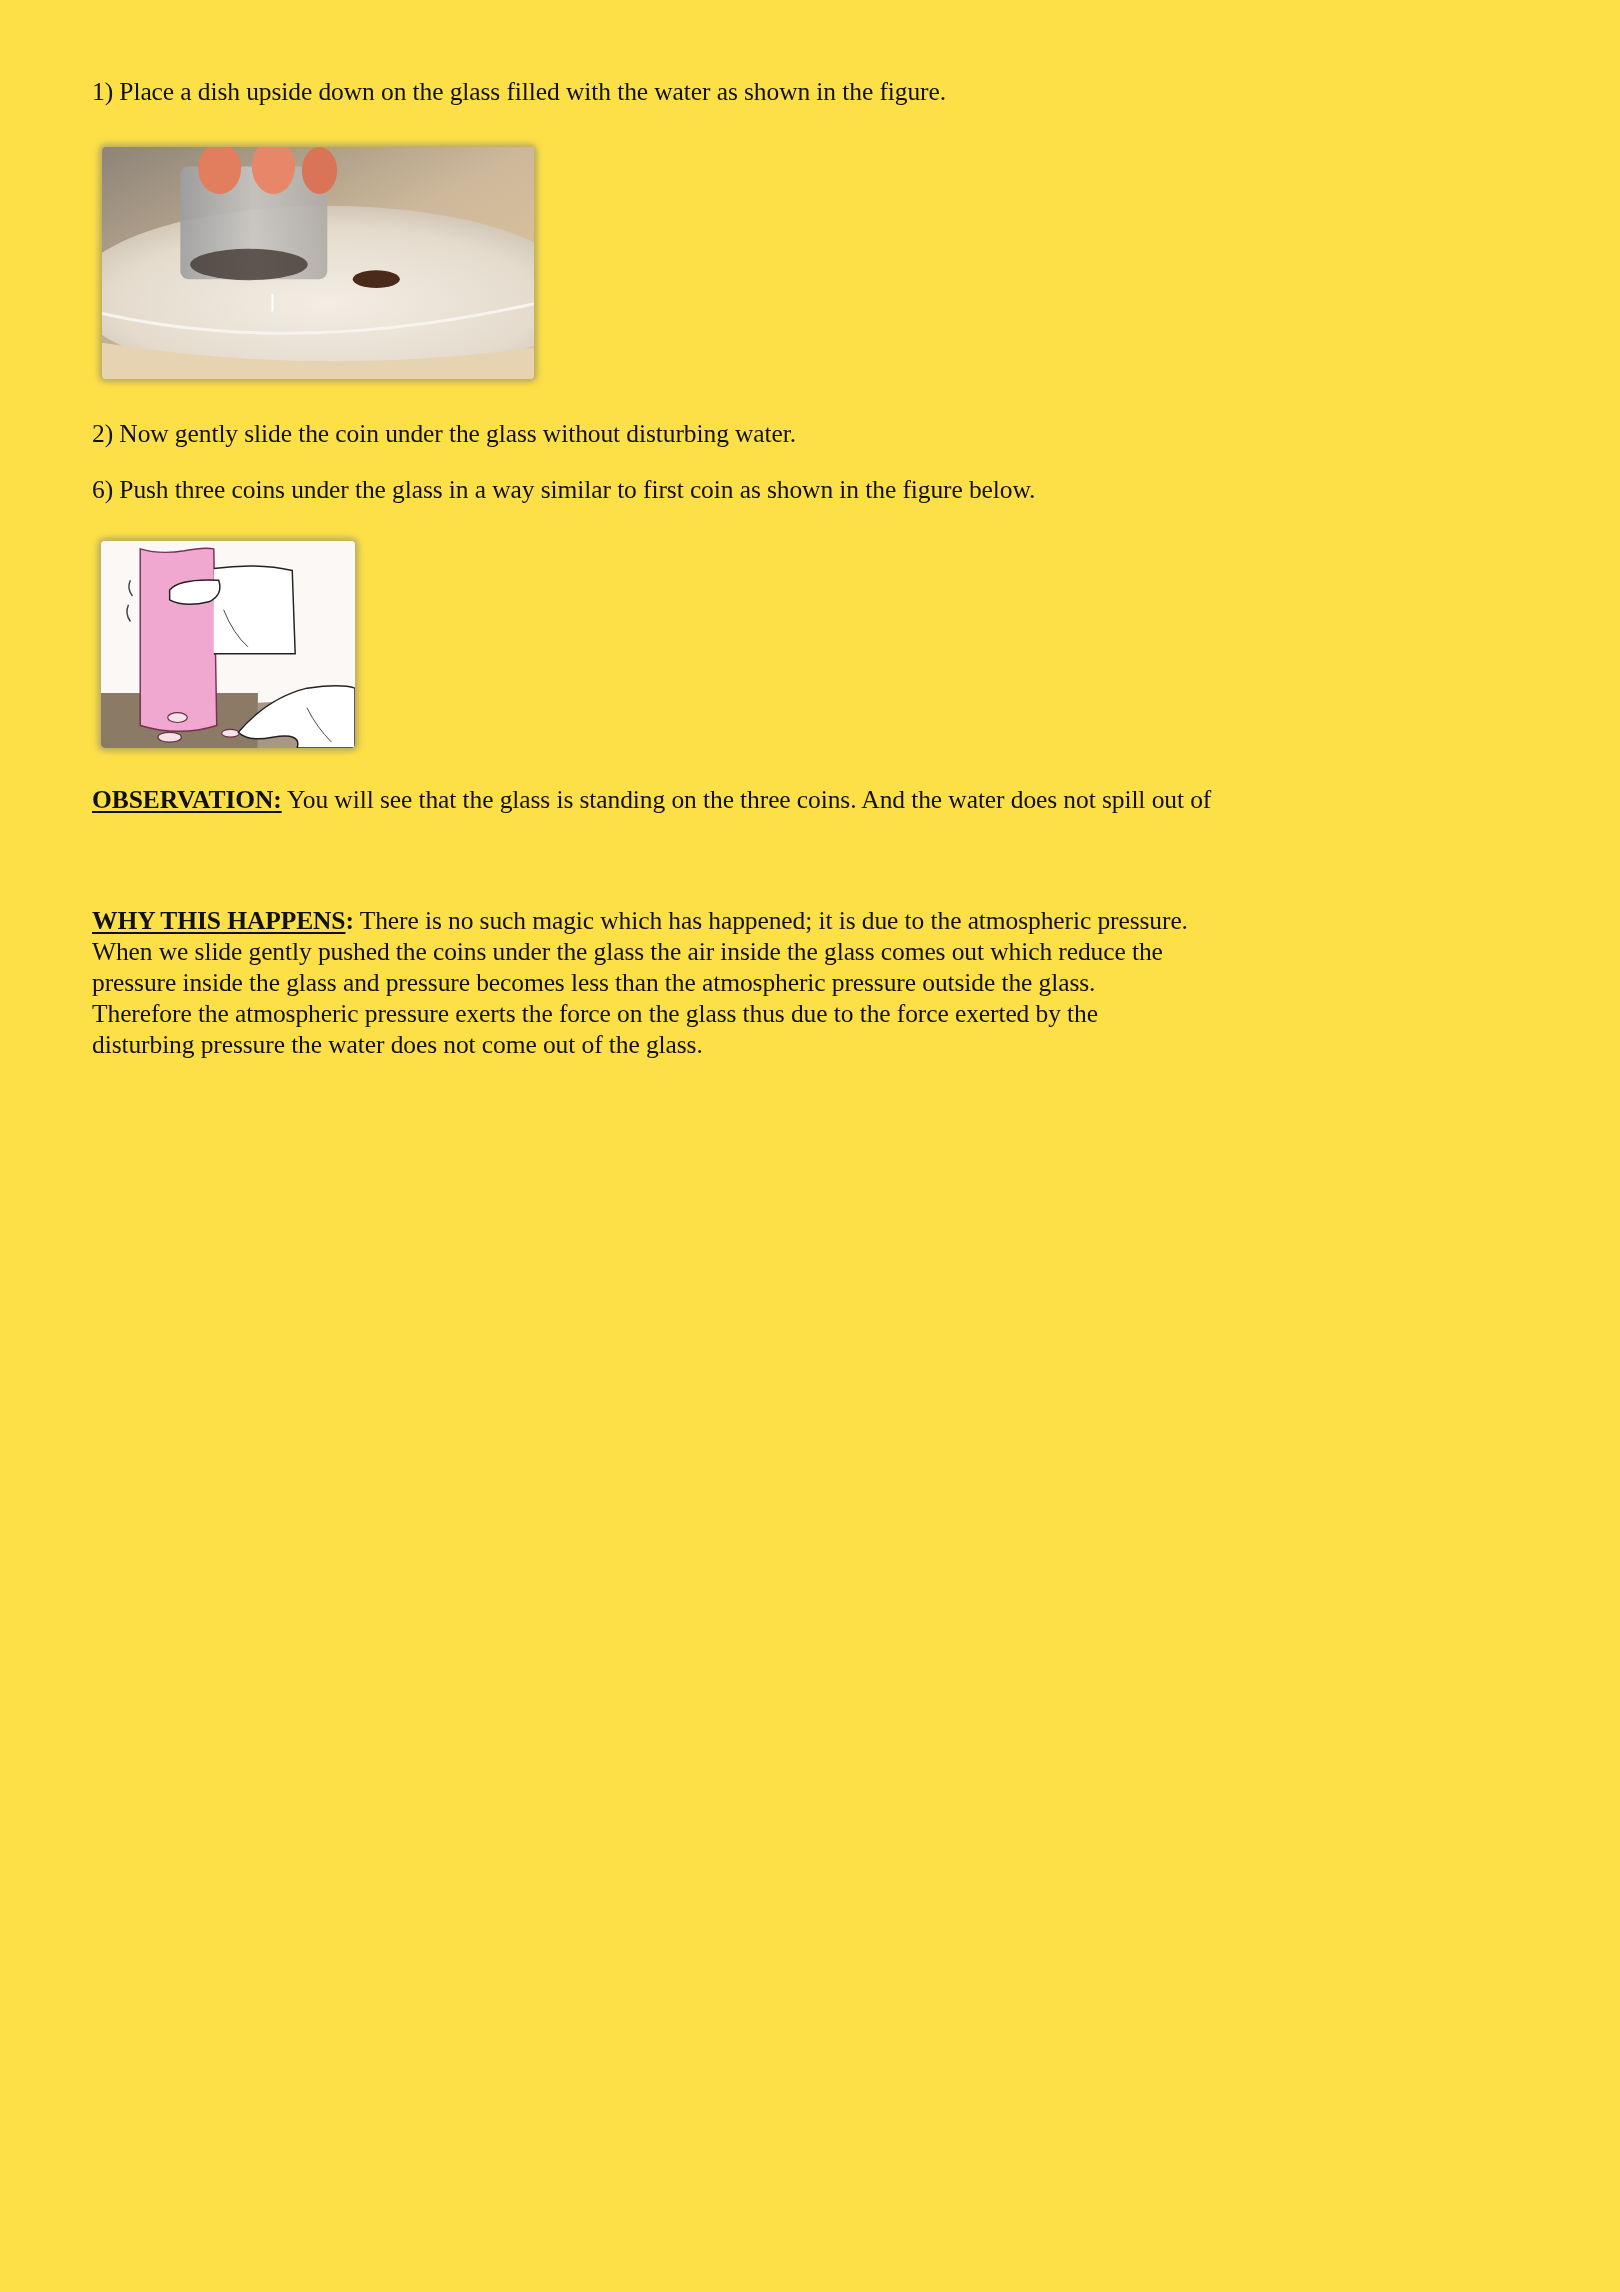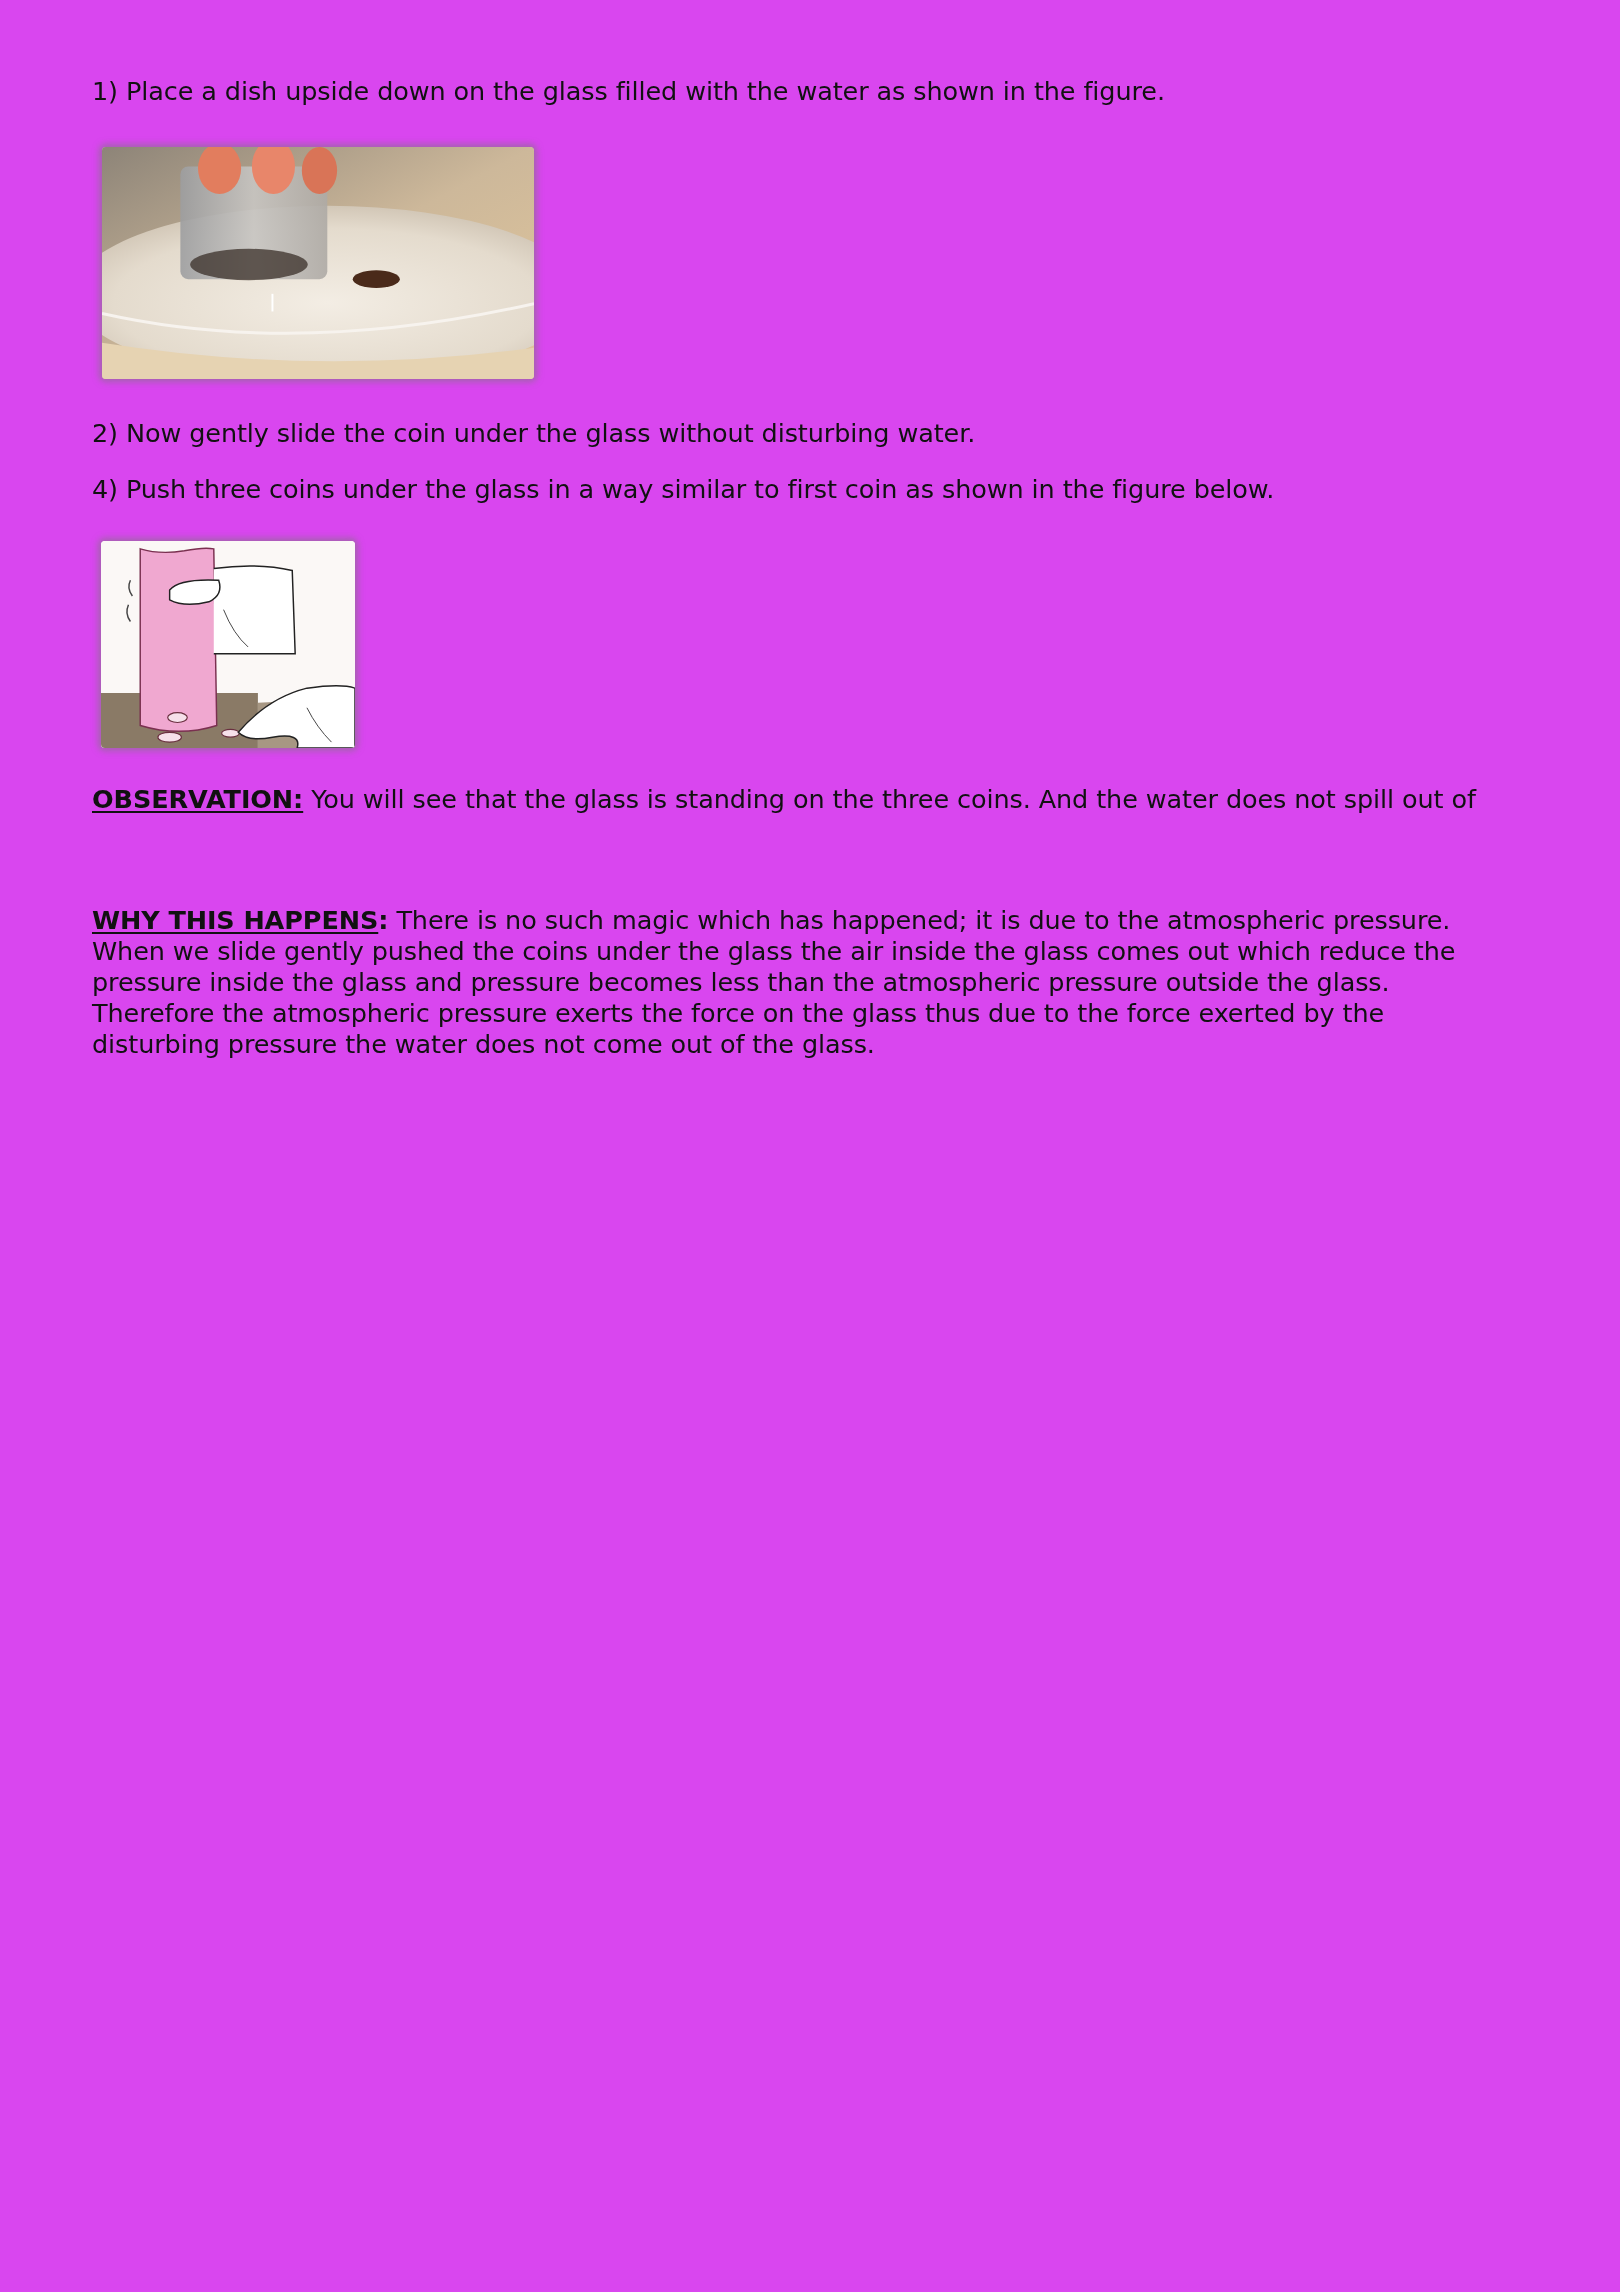--- a/index.html
+++ b/index.html
@@ -13,21 +13,22 @@
       position: relative;
       overflow: hidden;
       font-family: "DejaVu Sans", sans-serif;
       color: #111111;
     }
     .page {
       position: absolute;
       left: 0; top: 0;
       width: 1620px;
       height: 2293px;
-      background: #d946ef;
+      background: #fde047;
+      font-family: Liberation Serif, serif;
     }
     .line {
       position: absolute;
       left: 92px;
       font-size: 25.5px;
       line-height: 31px;
       white-space: nowrap;
       letter-spacing: -0.1px;
     }
     .para {
@@ -91,21 +92,21 @@
       <ellipse cx="120" cy="22" rx="22" ry="26" fill="#e27d5e"></ellipse>
       <ellipse cx="175" cy="20" rx="22" ry="28" fill="#e8866a"></ellipse>
       <ellipse cx="222" cy="24" rx="18" ry="24" fill="#d97457"></ellipse>
       <ellipse cx="280" cy="135" rx="24" ry="9" fill="#4a2a1a"></ellipse>
       <line x1="174" y1="150" x2="174" y2="168" stroke="#ffffff" stroke-width="2"></line>
     </svg>
   </div>
 
   <div class="line" style="top:418px;">2) Now gently slide the coin under the glass without disturbing water.</div>
 
-  <div class="line" style="top:474px;">4) Push three coins under the glass in a way similar to first coin as shown in the figure below.</div>
+  <div class="line" style="top:474px;">6) Push three coins under the glass in a way similar to first coin as shown in the figure below.</div>
 
   <div class="figure" style="left:101px; top:541px; width:254px; height:207px; background:#fbf8f6;">
     <svg viewBox="0 0 259 211" preserveAspectRatio="none">
       <rect x="0" y="0" width="259" height="211" fill="#fbf8f6"></rect>
       <path d="M0,155 L160,155 L160,211 L0,211 Z" fill="#8a7a66"></path>
       <path d="M160,165 L259,160 L259,211 L160,211 Z" fill="#a79783"></path>
       <path d="M40,8 Q60,14 85,10 Q105,6 115,8 L118,188 Q80,200 40,188 Z" fill="#f0a8d0" stroke="#7a3050" stroke-width="1.5"></path>
       <ellipse cx="78" cy="180" rx="10" ry="5" fill="#f6e0ea" stroke="#6a3040" stroke-width="1.2"></ellipse>
       <ellipse cx="70" cy="200" rx="12" ry="5" fill="#f6e0ea" stroke="#6a3040" stroke-width="1.2"></ellipse>
       <ellipse cx="132" cy="196" rx="9" ry="4" fill="#f6e0ea" stroke="#6a3040" stroke-width="1.2"></ellipse>

